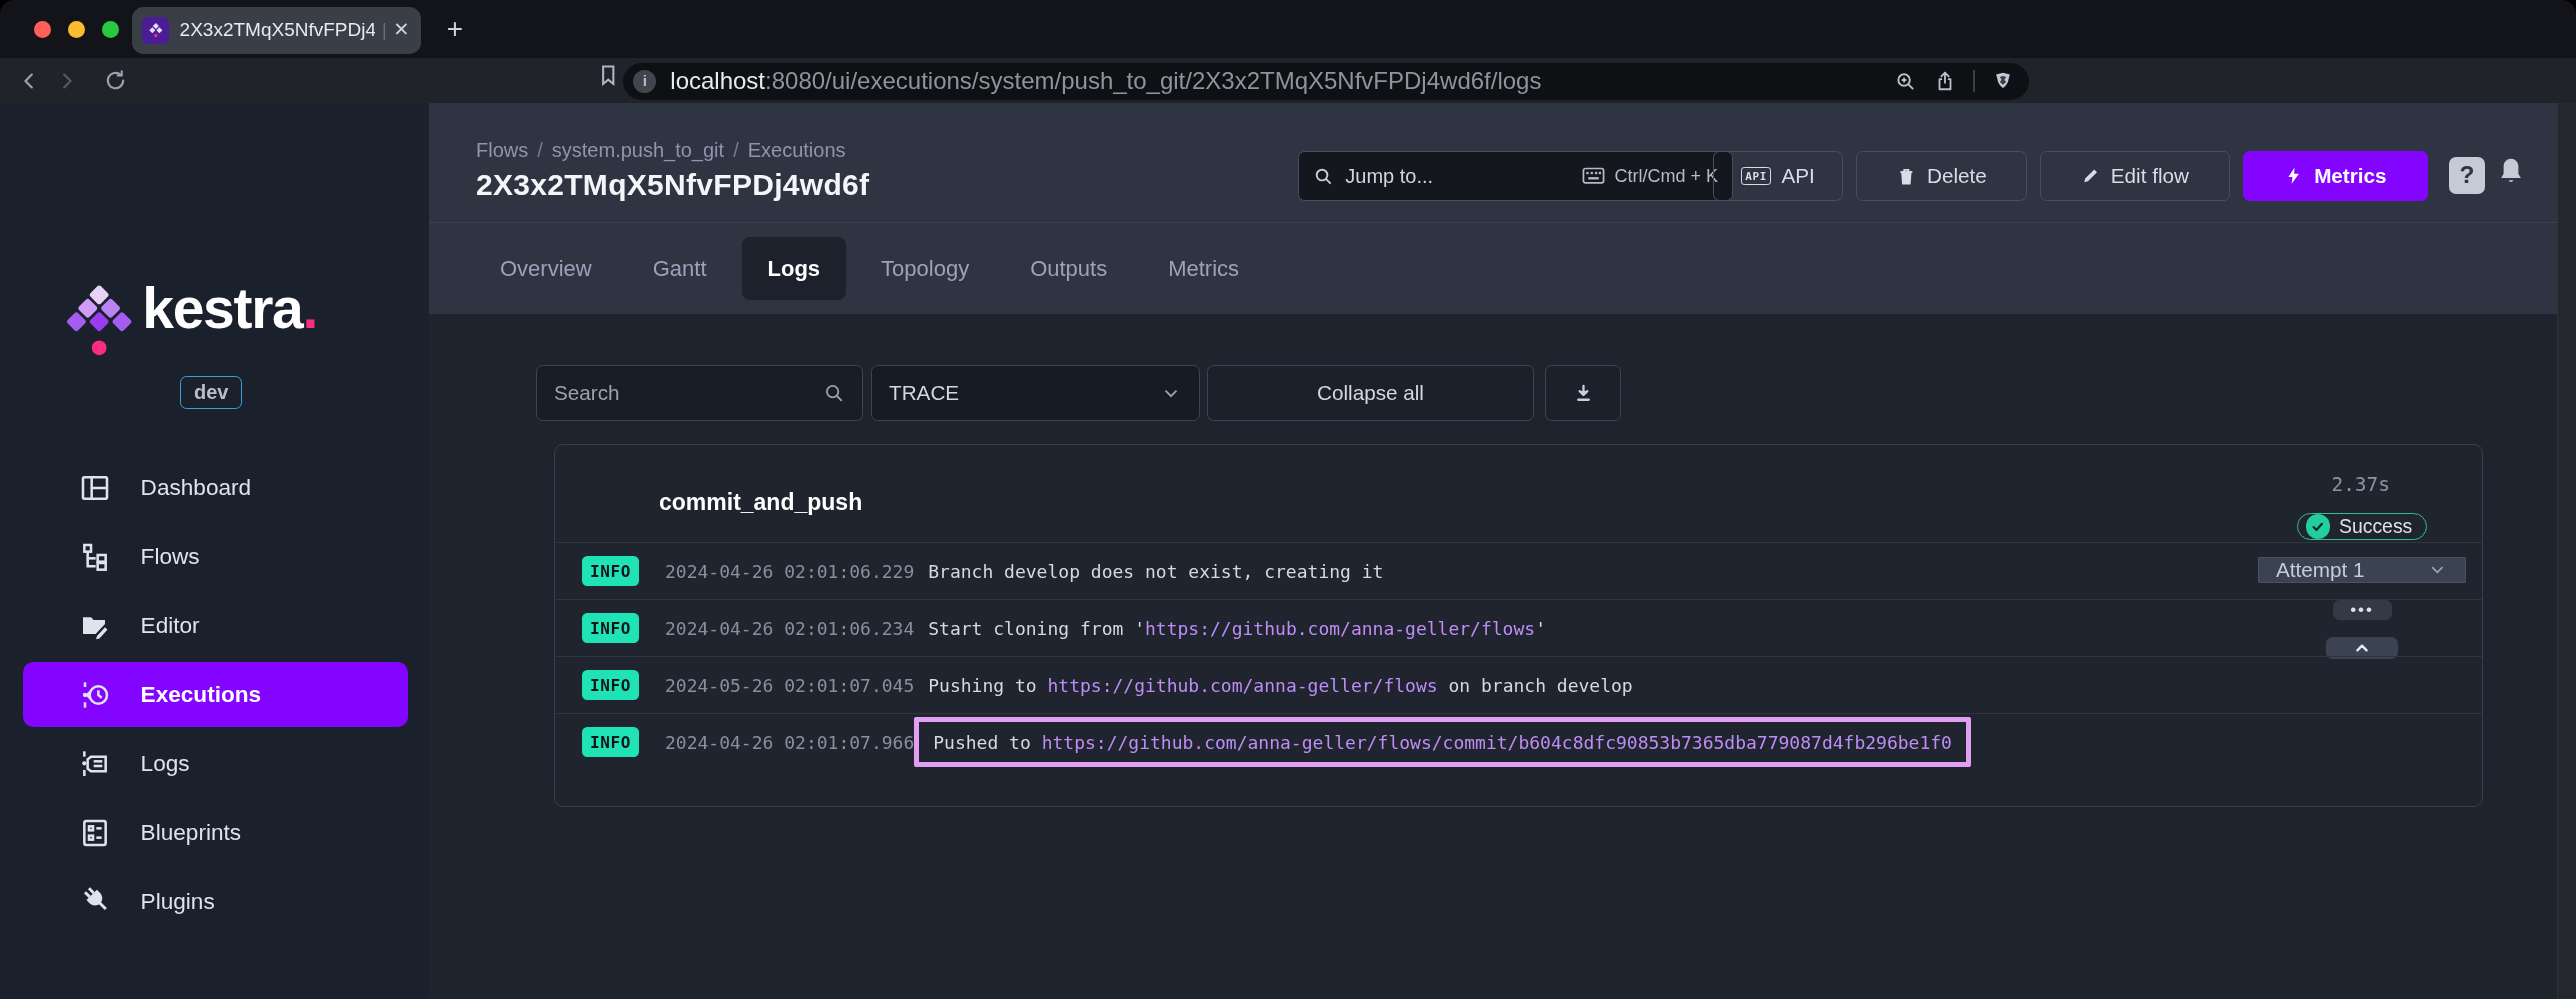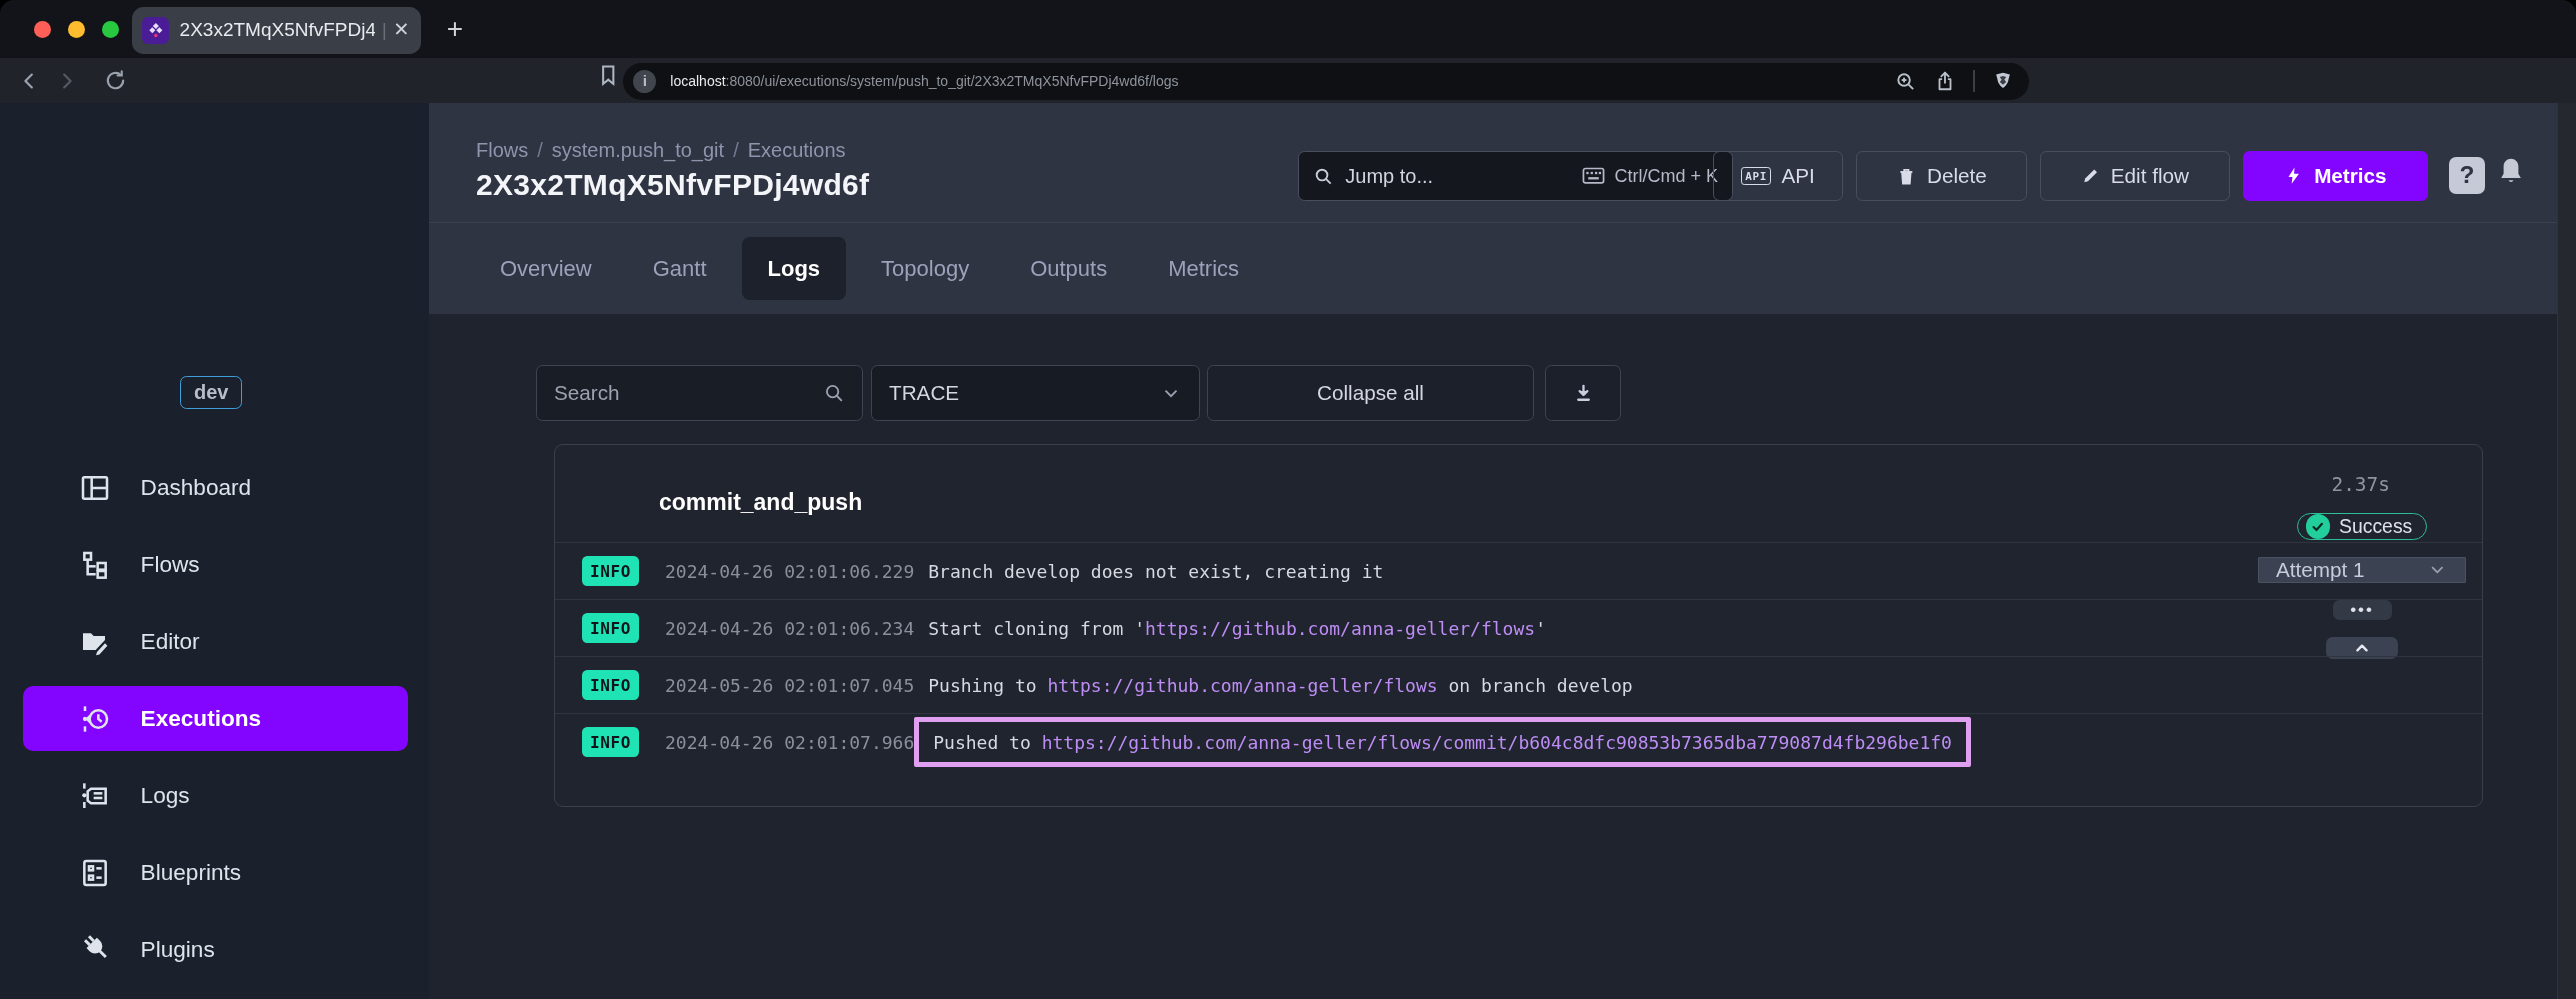--- a/index.html
+++ b/index.html
@@ -18,38 +18,38 @@
   .btab-close { color:#cfd3d9; font-size:19.4px; line-height:1; cursor:default; }
   .newtab { position:absolute; left:438px; top:11.6px; width:34px; height:34px; color:#cfd3d9; font-size:28px; display:flex; align-items:center; justify-content:center; }
 
   .toolbar { position:absolute; left:0; top:58px; right:0; height:45px; background:#202329; display:flex; align-items:center; }
   .navbtn { width:36px; height:36px; display:flex; align-items:center; justify-content:center; color:#9aa3ad; }
   .navbtn.disabled { color:#545a62; }
   .nav-back{margin-left:11.6px;} .nav-reload{margin-left:14px;}
   .bookmark { position:absolute; left:596px; top:5.2px; color:#aeb7c2; }
   .urlbar { position:absolute; left:623px; top:4.5px; width:1406px; height:37px; background:#0e1013; border-radius:19px; display:flex; align-items:center; padding:0 15.5px 0 10.3px; }
   .info-badge { width:23px; height:23px; border-radius:50%; background:#41464e; color:#b6bcc5; font-size:15.5px; font-weight:bold; display:flex; align-items:center; justify-content:center; flex:none; }
-  .url-text { margin-left:14px; font-size:14px; white-space:nowrap; overflow:hidden; flex:1; }
+  .url-text { margin-left:14px; font-size:24px; white-space:nowrap; overflow:hidden; flex:1; }
   .url-host { color:#e9ebee; }
   .url-path { color:#8e939d; }
   .url-icons { display:flex; align-items:center; gap:17px; color:#b9c0ca; }
   .url-divider { width:1.3px; height:22px; background:#3a3f46; }
   .chrome-right { position:absolute; right:15.5px; top:63px; display:flex; align-items:center; gap:22px; color:#aeb7c2; }
 
   
   .app { position:absolute; left:0; top:103px; right:0; bottom:0; background:#1f232d; }
   .scroll-gutter { position:absolute; right:0; top:103px; width:19.4px; bottom:0; background:#25282e; border-left:1.3px solid #303338; }
 
   
   .sidebar { position:absolute; left:0; top:103px; width:429px; bottom:0; background:#1b212c; }
   .logo-row { position:absolute; left:65px; top:180px; display:flex; align-items:flex-start; }
   .logo-text { font-size:57px; font-weight:bold; color:#fff; letter-spacing:-1.3px; line-height:1; margin-left:10.3px; margin-top:-2.6px; }
   .logo-dot { color:#fa2e7c; }
   .env-badge { position:absolute; left:180px; top:273px; border:1.9px solid #3f9fd8; border-radius:6.5px; padding:3.9px 13px; color:#b9bdc9; font-size:20px; font-weight:bold; }
-  .menu { position:absolute; left:0; top:352px; right:0; display:flex; flex-direction:column; gap:12px; }
+  .menu { position:absolute; left:0; top:352px; right:0; display:flex; flex-direction:column; gap:4px; }
   .menu-item { height:65px; margin:0 20.7px 0 22.6px; border-radius:10.3px; display:flex; align-items:center; padding-left:55px; color:#dfe3ec; }
   .menu-item .mi-icon { width:35px; height:35px; flex:none; display:flex; align-items:center; justify-content:center; }
   .menu-item .mi-label { margin-left:28px; font-size:22.6px; }
   .menu-item.active { background:#8405ff; }
   .menu-item.active .mi-label { font-weight:bold; color:#fff; }
 
   
   .band { position:absolute; left:429px; top:103px; right:19.4px; height:131px; background:#2f3443; }
   .breadcrumb { position:absolute; left:47px; top:36px; font-size:20px; color:#9094ac; display:flex; gap:9px; }
   .breadcrumb .sep { color:#767a90; }
@@ -210,20 +210,36 @@
             <line x1="4" y1="17" x2="20" y2="17"></line>
           </svg>
       </span>
     </div>
   </div>
 
   <div class="app"></div>
   <div class="scroll-gutter"></div>
 
   <div class="sidebar">
+    <div class="logo-row">
+      <span class="icon">
+        <svg width="67" height="76" viewBox="0 0 100 112">
+          <g>
+            <rect x="40" y="6" width="22" height="22" rx="4" transform="rotate(45 51 17)" fill="#ead1fa"></rect>
+            <rect x="23" y="26" width="22" height="22" rx="4" transform="rotate(45 34 37)" fill="#cf9df7"></rect>
+            <rect x="57" y="26" width="22" height="22" rx="4" transform="rotate(45 68 37)" fill="#b983f3"></rect>
+            <rect x="6" y="46" width="22" height="22" rx="4" transform="rotate(45 17 57)" fill="#a55cf3"></rect>
+            <rect x="40" y="46" width="22" height="22" rx="4" transform="rotate(45 51 57)" fill="#9a3df2"></rect>
+            <rect x="74" y="46" width="22" height="22" rx="4" transform="rotate(45 85 57)" fill="#a55cf3"></rect>
+            <circle cx="51" cy="96" r="11" fill="#fa2e7c"></circle>
+          </g>
+        </svg>
+      </span>
+      <span class="logo-text"><span>kestra</span><span class="logo-dot">.</span></span>
+    </div>
     <div class="env-badge">dev</div>
     <div class="menu" id="sidebar-menu">
         <div class="menu-item">
           <span class="mi-icon">
             <svg width="32" height="32" viewBox="0 0 24 24" fill="none" stroke="currentColor" stroke-width="1.9">
               <rect x="3" y="4" width="18" height="16" rx="1"></rect>
               <line x1="9.5" y1="4" x2="9.5" y2="20"></line>
               <line x1="9.5" y1="12" x2="21" y2="12"></line>
             </svg>
           </span>

